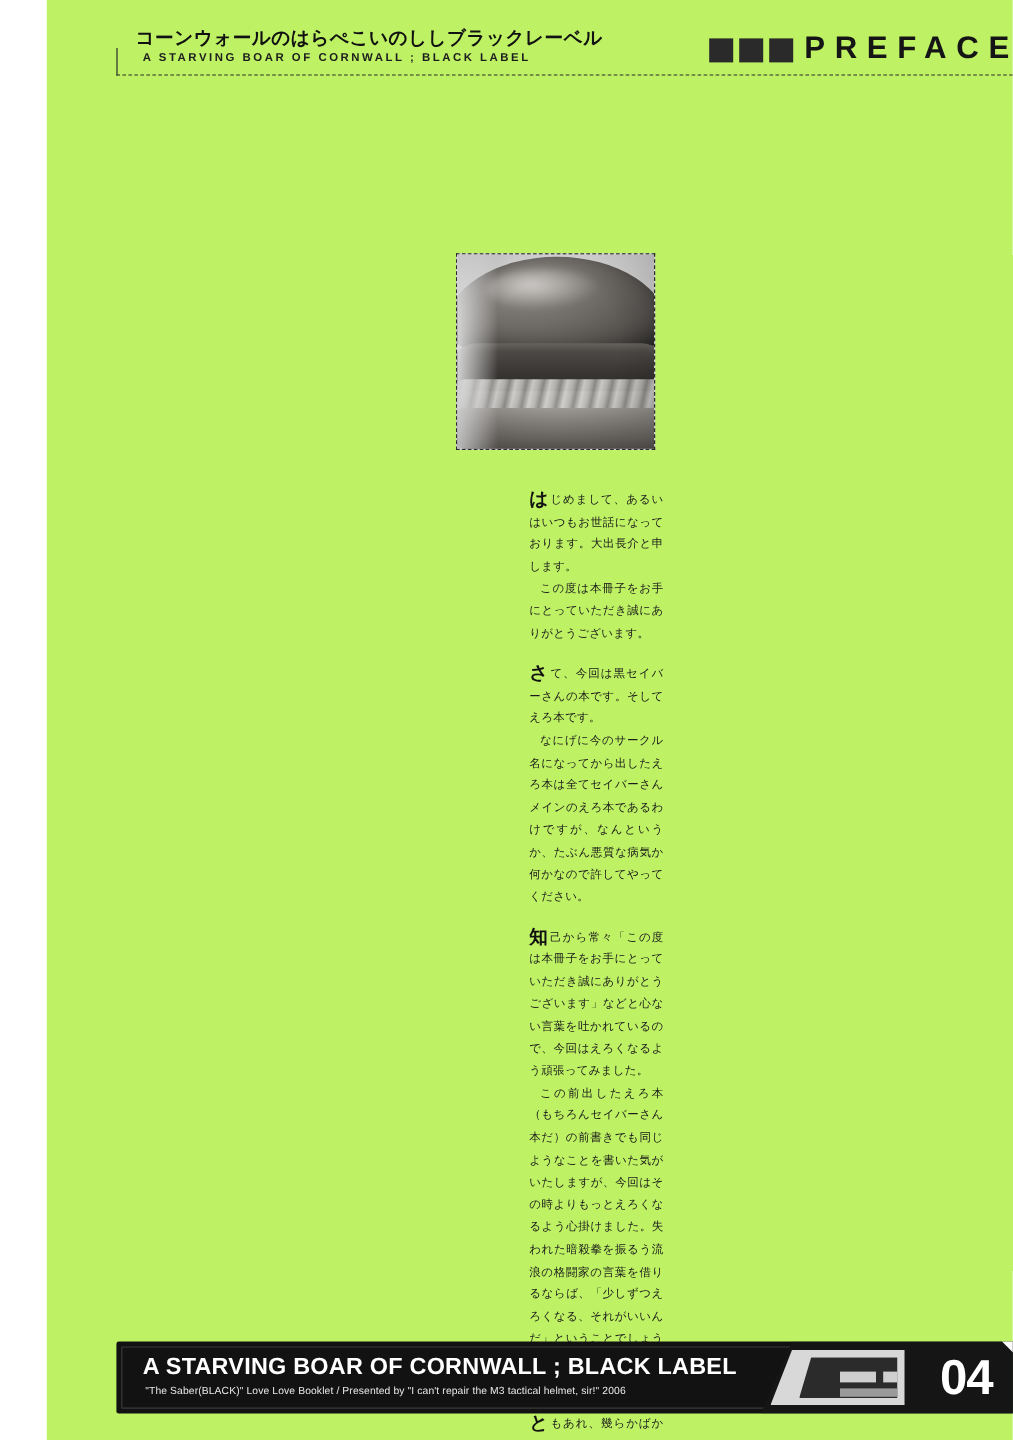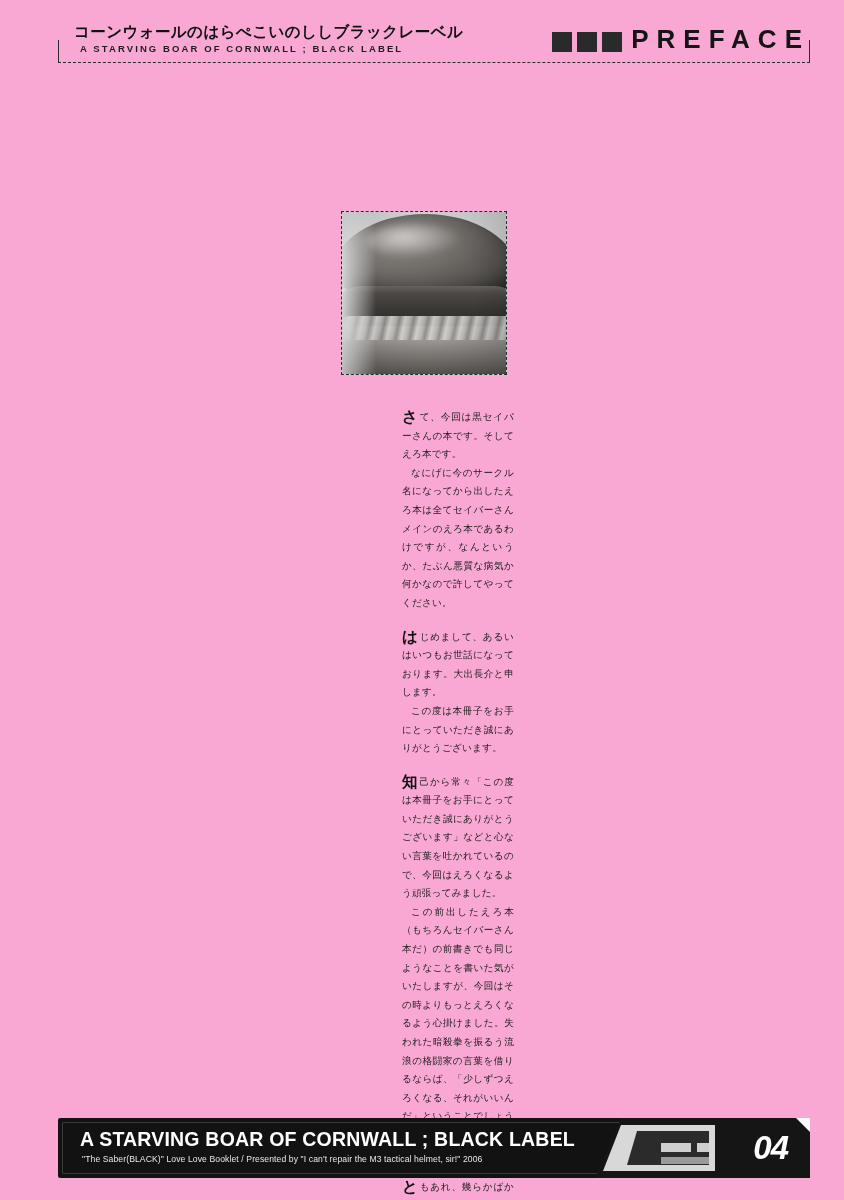--- a/index.html
+++ b/index.html
@@ -11,21 +11,22 @@
     width: 844px;
     height: 1200px;
     position: relative;
     font-family: "Liberation Sans", sans-serif;
     color: #1a1a1a;
     overflow: hidden;
   }
   .page {
     position: absolute;
     inset: 0;
-    background: #f9a8d4;
+    background: #bef264;
+    margin-left: 39px;
   }
 
   
   .header {
     position: absolute;
     left: 58px;
     top: 22px;
     width: 752px;
     height: 42px;
   }
@@ -261,23 +262,22 @@
   }
   .fr-panel-slot3 {
     position: absolute; left: 34px; top: 26px; width: 60px; height: 7px;
     background: #9a9a9a;
   }
   .page-num {
     position: absolute;
     right: 22px;
     top: 5px;
     color: #ffffff;
-    font-size: 33px;
-    font-weight: bold;
-    font-style: italic;
+    font-size: 41px;
+    font-weight: bold;
     letter-spacing: -1px;
     line-height: 50px;
   }
   .footer-corner {
     position: absolute;
     right: 0; top: 0;
     width: 0; height: 0;
     border-top: 14px solid #fbfbfb;
     border-left: 14px solid transparent;
   }
@@ -312,27 +312,27 @@
       <div class="ph-lettuce"></div>
       <div class="ph-bun-bot"></div>
       <div class="ph-left-fade"></div>
       <div class="ph-vig"></div>
     </div>
   </div>
 
   <div class="body-col">
 
     <p class="para">
+      <span class="drop">は</span><span>じめまして、あるいはいつもお世話になっております。大出長介と申します。</span>
+      <span class="indent">この度は本冊子をお手にとっていただき誠にありがとうございます。</span>
+    </p>
+
+    <p class="para">
       <span class="drop">さ</span><span>て、今回は黒セイバーさんの本です。そしてえろ本です。</span>
       <span class="indent">なにげに今のサークル名になってから出したえろ本は全てセイバーさんメインのえろ本であるわけですが、なんというか、たぶん悪質な病気か何かなので許してやってください。</span>
-    </p>
-
-    <p class="para">
-      <span class="drop">は</span><span>じめまして、あるいはいつもお世話になっております。大出長介と申します。</span>
-      <span class="indent">この度は本冊子をお手にとっていただき誠にありがとうございます。</span>
     </p>
 
     <p class="para">
       <span class="drop">知</span><span>己から常々「この度は本冊子をお手にとっていただき誠にありがとうございます」などと心ない言葉を吐かれているので、今回はえろくなるよう頑張ってみました。</span>
       <span class="indent">この前出したえろ本（もちろんセイバーさん本だ）の前書きでも同じようなことを書いた気がいたしますが、今回はその時よりもっとえろくなるよう心掛けました。失われた暗殺拳を振るう流浪の格闘家の言葉を借りるならば、「少しずつえろくなる、それがいいんだ」ということでしょうか。リュウそんなこと言ってねえ。</span>
     </p>
 
     <p class="para">
       <span class="drop">と</span><span>もあれ、幾らかばかりでも楽しんでいただければ幸いです。</span>
     </p>

